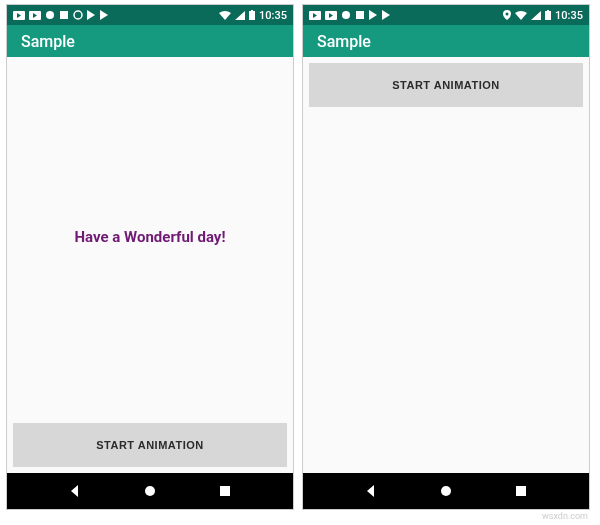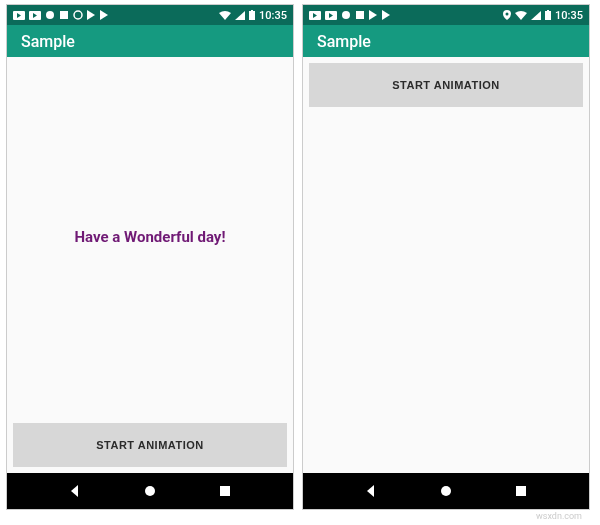--- a/index.html
+++ b/index.html
@@ -104,21 +104,21 @@
       align-items: center;
       justify-content: space-around;
       padding: 0 30px;
     }
     .nav-icon {
       color: #fff;
       display: inline-flex;
     }
     .watermark {
       position: absolute;
-      right: 18px;
+      right: 12px;
       bottom: 4px;
       font-size: 9px;
       color: #ccc;
       z-index: 10;
     }
     svg { display: block; }
   </style>
 </head>
 <body>
 

